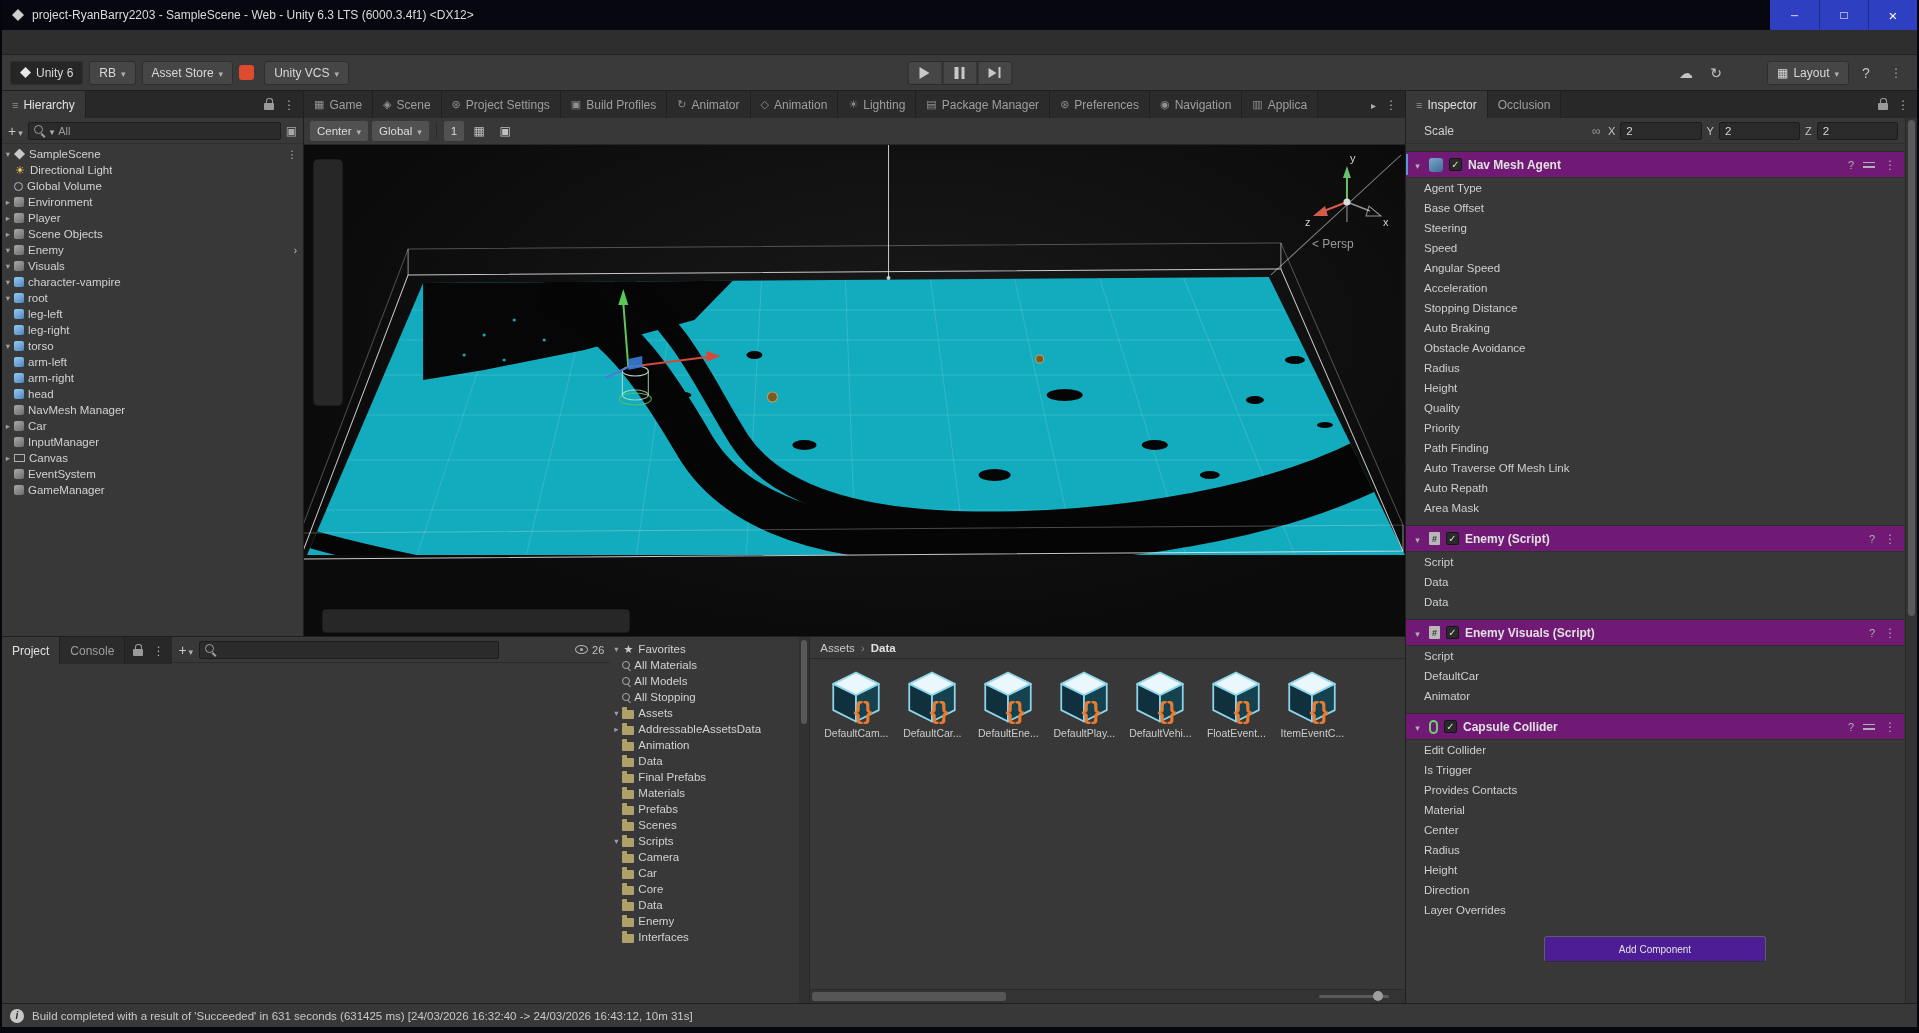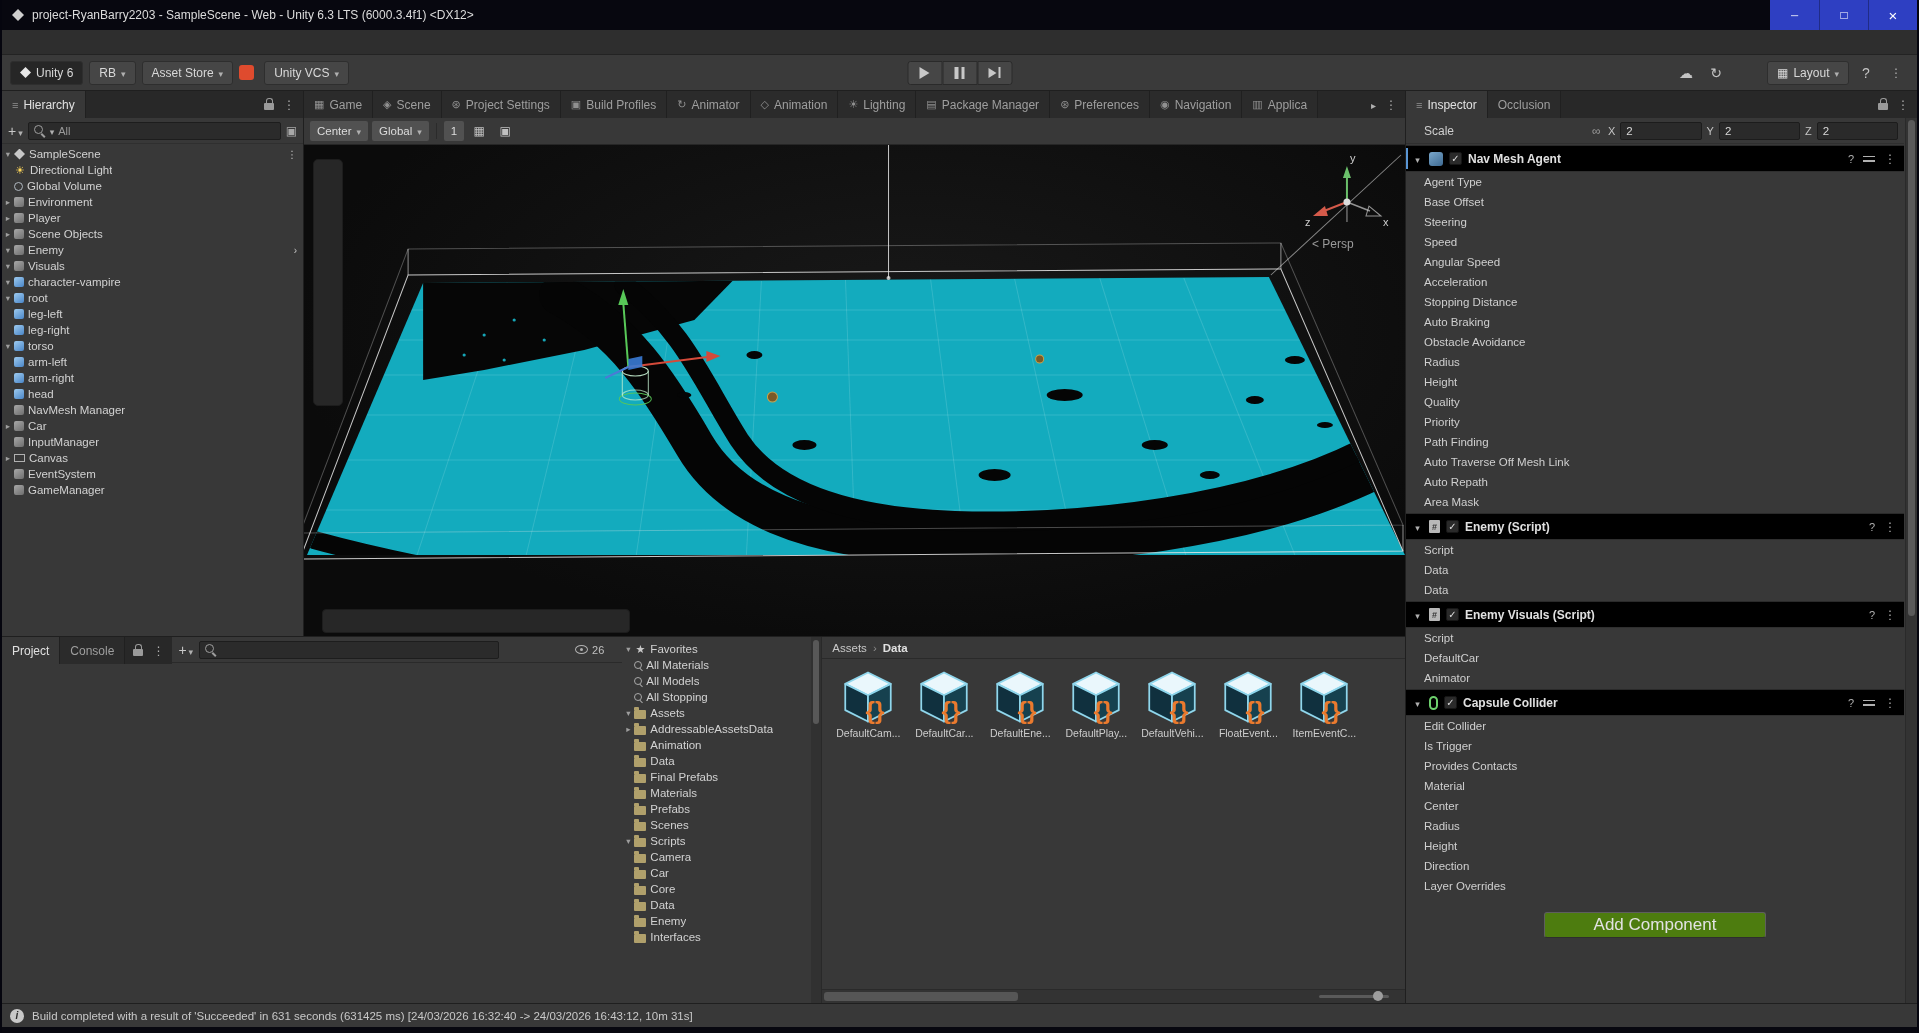--- a/index.html
+++ b/index.html
@@ -103,21 +103,21 @@
   .tool-palette{position:absolute;left:9px;top:14px;width:30px;background:rgba(41,41,41,.96);border:1px solid #1d1d1d;border-radius:5px;display:flex;flex-direction:column;align-items:center;padding:3px 0;gap:1px}
   .tp-btn{width:24px;height:23px;display:flex;align-items:center;justify-content:center;color:#c8c8c8;font-size:13px;border-radius:3px}
   .bottom-bar{position:absolute;left:18px;bottom:3px;height:24px;background:rgba(41,41,41,.96);border:1px solid #1d1d1d;border-radius:4px;display:flex;align-items:center;padding:0 4px;gap:2px}
   .bb-ico{width:28px;height:20px;display:flex;align-items:center;justify-content:center;color:#c0c0c0;font-size:12px;border-radius:3px}
 
   
   .project-panel{height:367px;flex:none;display:flex;flex-direction:row;border-top:1px solid #1f1f1f;background:#383838}
   .p-toolbar{height:26px;display:flex;align-items:center;gap:6px;padding:0 6px;border-bottom:1px solid #2a2a2a;flex:none}
   .p-search{width:300px;margin-left:auto}
   .p-ico{color:#b8b8b8;font-size:12px;width:20px;text-align:center}
-  .eyecount{display:flex;align-items:center;gap:4px;color:#c0c0c0;font-size:11px;margin-right:12px}
+  .eyecount{display:flex;align-items:center;gap:4px;color:#c0c0c0;font-size:11px;margin-right:0}
   .eye-ico{width:13px;height:9px;border:1.3px solid #b0b0b0;border-radius:50%;position:relative}
   .eye-ico::after{content:"";position:absolute;left:3.5px;top:1.5px;width:3px;height:3px;background:#b0b0b0;border-radius:50%}
   .p-content{flex:1;display:flex;min-height:0}
   .p-tree{width:200px;flex:none;border-right:1px solid #292929;padding-top:4px;overflow:hidden;position:relative}
   .p-tree-scroll{position:absolute;right:0;top:0;bottom:0;width:10px;background:#313131}
   .p-tree-thumb{position:absolute;left:2px;right:2px;top:3px;height:84px;background:#585858;border-radius:3px}
   .p-main{flex:1;display:flex;flex-direction:column;min-width:0}
   .breadcrumb{height:22px;display:flex;align-items:center;gap:6px;padding:0 10px;font-size:11.5px;color:#c8c8c8;border-bottom:1px solid #2a2a2a;flex:none}
   .crumb-sep::before{content:"›";color:#8a8a8a}
   .crumb-last{font-weight:bold;color:#e0e0e0}
@@ -134,42 +134,42 @@
   .inspector{width:512px;flex:none;border-left:1px solid #1f1f1f;display:flex;flex-direction:column;background:#383838;position:relative}
   .insp-body{flex:1;overflow:hidden;padding-right:13px}
   .scale-row{height:26px;display:flex;align-items:center;padding:0 6px 0 18px;border-bottom:1px solid #2f2f2f}
   .scale-row .ilabel{flex:0 0 168px}
   .link-ico{width:16px;color:#9a9a9a;font-size:12px}
   .link-ico::before{content:"∞"}
   .vec3{display:flex;flex:1;gap:5px;align-items:center;min-width:0}
   .ax{color:#c4c4c4;font-size:11px}
   .vf{flex:1;height:18px;background:#2a2a2a;border:1px solid #1c1c1c;border-radius:2px;display:flex;align-items:center;padding:0 5px;font-size:11.5px;color:#d8d8d8;min-width:0}
 
-  .comp-head{height:27px;display:flex;align-items:center;gap:6px;padding:0 8px 0 6px;background:#000000;border-top:1px solid #2a2a2a;border-bottom:1px solid #2f2f2f;position:relative;margin-top:1px}
+  .comp-head{height:27px;display:flex;align-items:center;gap:6px;padding:0 8px 0 6px;background:#701a75;border-top:1px solid #2a2a2a;border-bottom:1px solid #2f2f2f;position:relative;margin-top:7px}
   .comp-head[data-override="true"]::before{content:"";position:absolute;left:0;top:2px;bottom:2px;width:2px;background:#5a96d4}
   .fold-open{width:11px;text-align:center}
   .fold-open::before{content:"▾";font-size:9px;color:#b0b0b0}
   .ctitle{font-weight:bold;font-size:12px;color:#e0e0e0}
   .chead-right{margin-left:auto;display:flex;align-items:center;gap:9px;color:#b0b0b0}
   .help-ico::before{content:"?";font-size:11px;color:#b0b0b0}
   .preset-ico{width:12px;height:10px;position:relative}
   .preset-ico::before{content:"";position:absolute;left:0;right:0;top:2px;height:1.5px;background:#b0b0b0}
   .preset-ico::after{content:"";position:absolute;left:0;right:0;bottom:2px;height:1.5px;background:#b0b0b0}
   .ccheck{width:13px;height:13px;background:#2a2a2a;border:1px solid #161616;border-radius:2px;display:flex;align-items:center;justify-content:center}
   .ccheck[data-checked="true"]::after{content:"✓";font-size:10px;color:#dcdcdc}
   .cico{width:14px;height:14px;display:flex;align-items:center;justify-content:center}
   .cico[data-icon="navmesh"]{background:linear-gradient(145deg,#7aa8cc,#3e6a92);border-radius:3px}
   .cico[data-icon="script"]{background:#b8b8b8;border-radius:1px;width:11px;height:13px;position:relative}
   .cico[data-icon="script"]::after{content:"#";position:absolute;inset:0;display:flex;align-items:center;justify-content:center;color:#333;font-size:9px;font-weight:bold}
   .cico[data-icon="capsule"]{border:2px solid #6dd06d;border-radius:7px;width:9px;height:14px}
 
   .irow{min-height:20px;display:flex;align-items:center;padding:1px 6px 1px 18px;position:relative;font-size:11.5px}
   .ilabel{flex:0 0 186px;color:#cfcfcf;white-space:nowrap;overflow:hidden;text-overflow:ellipsis;padding-right:6px}
   .addc-wrap{display:flex;justify-content:center;padding:16px 0}
-  .addc{width:222px;height:26px;background:#4d7c0f;border:1px solid #5e5e5e;border-bottom-color:#2e2e2e;border-radius:3px;display:flex;align-items:center;justify-content:center;font-size:17px;color:#e2e2e2}
+  .addc{width:222px;height:26px;background:#4c1d95;border:1px solid #5e5e5e;border-bottom-color:#2e2e2e;border-radius:3px;display:flex;align-items:center;justify-content:center;font-size:10px;color:#e2e2e2}
   .insp-scrollbar{position:absolute;right:0;top:27px;bottom:0;width:12px;background:#333333;border-left:1px solid #2a2a2a}
   .insp-thumb{position:absolute;left:2px;right:2px;top:2px;height:56%;background:#5a5a5a;border-radius:4px}
 
   
   .statusbar{height:24px;background:#383838;border-top:1px solid #1f1f1f;display:flex;align-items:center;gap:8px;padding:0 8px;flex:none}
   .info-ico{width:14px;height:14px;border-radius:50%;background:#c8c8c8;display:flex;align-items:center;justify-content:center;flex:none}
   .info-ico::before{content:"i";color:#2a2a2a;font-size:10px;font-weight:bold;font-style:italic}
   .status-text{font-size:11.5px;color:#c8c8c8;white-space:nowrap;overflow:hidden;text-overflow:ellipsis}
   .status-icons{margin-left:auto;display:flex;align-items:center;gap:10px;color:#9a9a9a;font-size:12px}
   .bottom-edge{height:6px;background:#07070f;flex:none}

